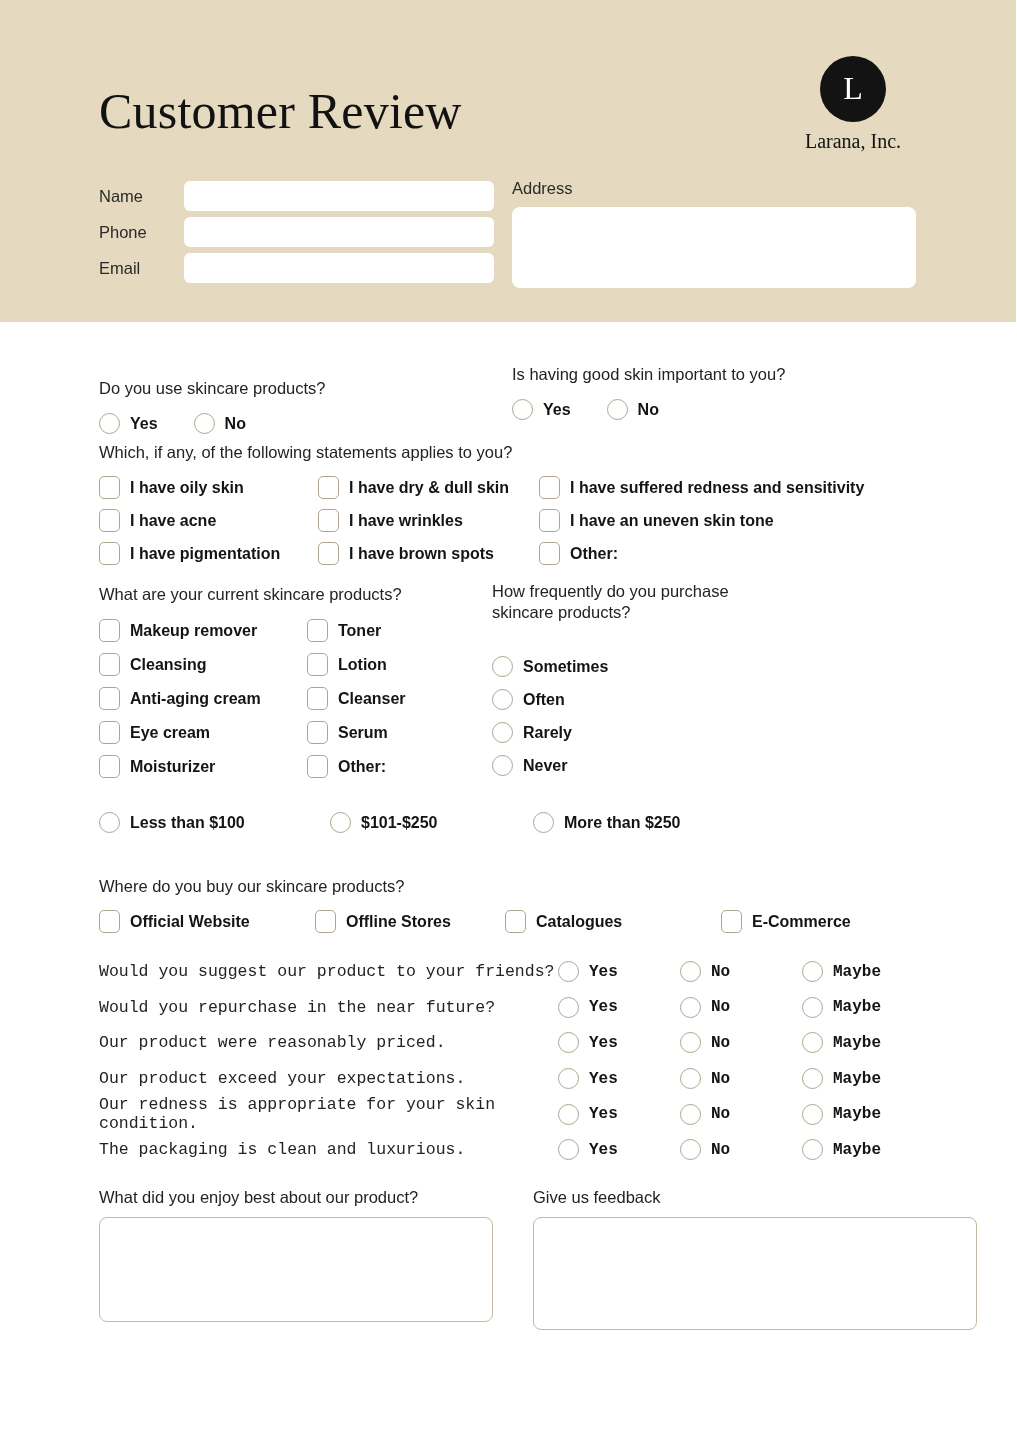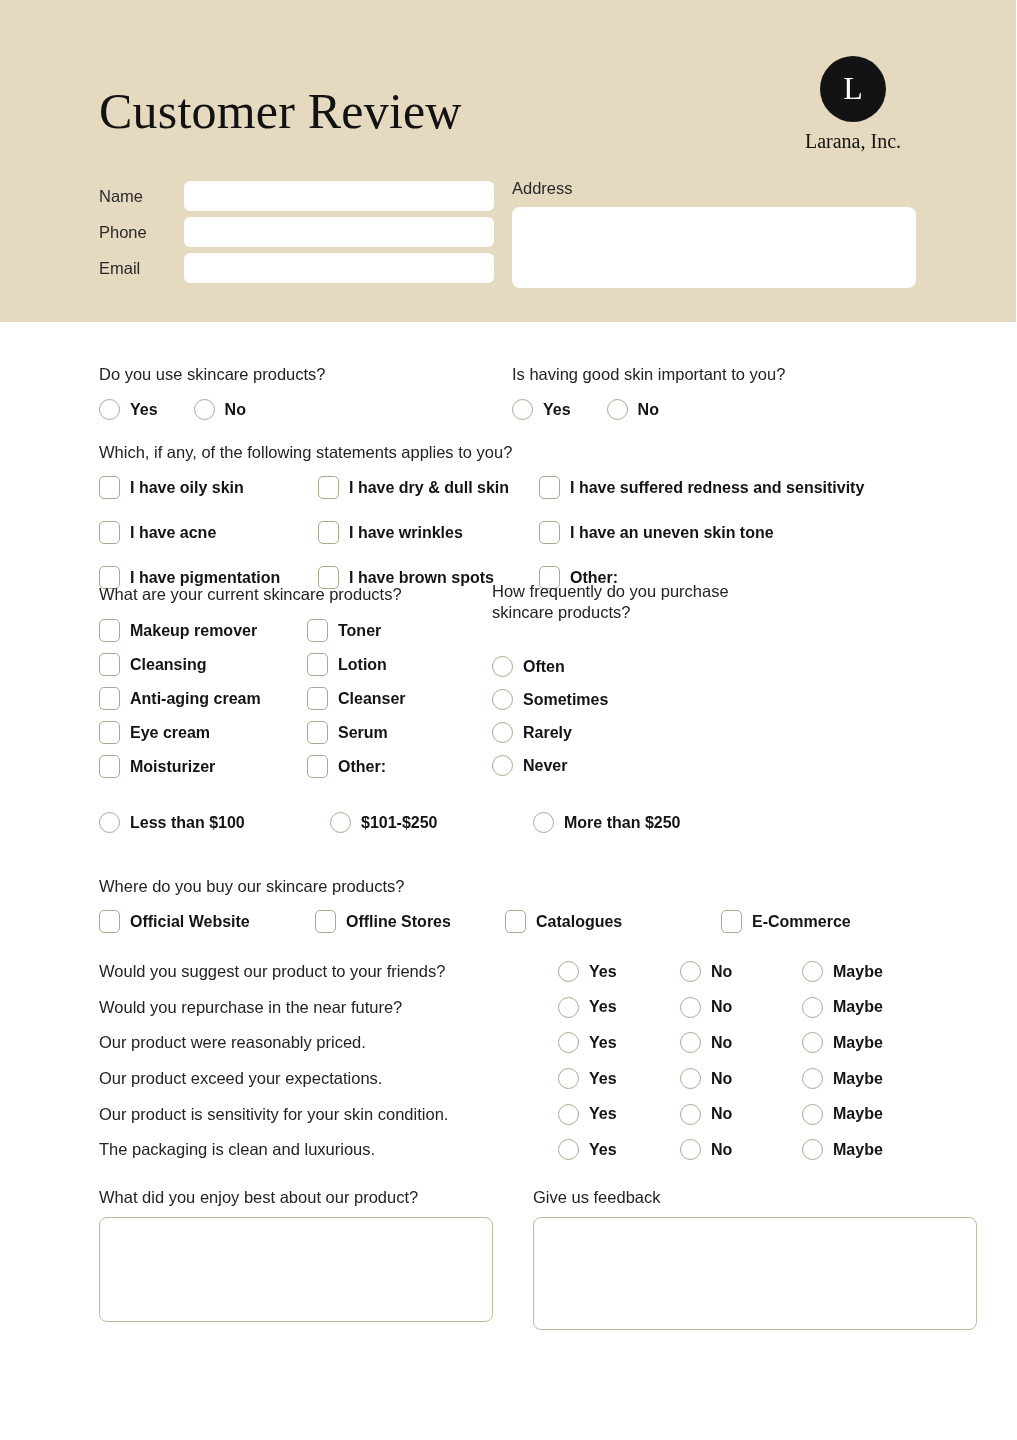--- a/index.html
+++ b/index.html
@@ -164,40 +164,40 @@
     white-space: nowrap;
   }
 
   
   .sec-yn {
     position: absolute;
     top: 42px;
     left: 99px;
     width: 830px;
   }
-  .yn-col-a { position: absolute; left: 0; top: 0; text-align: right; }
+  .yn-col-a { position: absolute; left: 0; top: 14px; text-align: right; }
   .yn-col-b { position: absolute; left: 413px; top: 0; }
   .yn-opts {
     display: flex;
     gap: 36px;
     margin-top: 14px;
   }
 
   
   .sec-stmt {
     position: absolute;
     top: 120px;
     left: 99px;
     width: 830px;
   }
   .stmt-grid {
     margin-top: 13px;
     display: grid;
     grid-template-columns: 219px 221px auto;
-    row-gap: 22px;
+    row-gap: 10px;
   }
 
   
   .sec-prod {
     position: absolute;
     top: 262px;
     left: 99px;
     width: 830px;
   }
   .prod-left { position: absolute; left: 0; top: 0; width: 390px; }
@@ -234,20 +234,21 @@
   .where-opts .opt:nth-child(2) { position: absolute; left: 216px; }
   .where-opts .opt:nth-child(3) { position: absolute; left: 406px; }
   .where-opts .opt:nth-child(4) { position: absolute; left: 622px; }
 
   
   .sec-matrix {
     position: absolute;
     top: 632px;
     left: 99px;
     width: 830px;
+    font-family: Liberation Mono, monospace;
   }
   .mrow {
     display: flex;
     align-items: center;
     height: 35.6px;
   }
   .mrow-label {
     width: 459px;
     font-size: 16.5px;
     color: #232323;
@@ -433,25 +434,25 @@
             <span class="opt-label">Other:</span>
           </div>
       </div>
     </div>
 
     <div class="prod-right">
       <div class="q-label">How frequently do you purchase skincare products?</div>
       <div class="freq-list">
         <div class="opt">
             <span class="radio"></span>
+            <span class="opt-label">Sometimes</span>
+          </div>
+        <div class="opt">
+            <span class="radio"></span>
             <span class="opt-label">Often</span>
-          </div>
-        <div class="opt">
-            <span class="radio"></span>
-            <span class="opt-label">Sometimes</span>
           </div>
         <div class="opt">
             <span class="radio"></span>
             <span class="opt-label">Rarely</span>
           </div>
         <div class="opt">
             <span class="radio"></span>
             <span class="opt-label">Never</span>
           </div>
       </div>
@@ -552,21 +553,21 @@
       <span class="mcell">
           <span class="radio"></span>
           <span class="opt-label">No</span>
         </span>
       <span class="mcell">
           <span class="radio"></span>
           <span class="opt-label">Maybe</span>
         </span>
     </div>
     <div class="mrow">
-      <span class="mrow-label">Our product is sensitivity for your skin condition.</span>
+      <span class="mrow-label">Our redness is appropriate for your skin condition.</span>
       <span class="mcell">
           <span class="radio"></span>
           <span class="opt-label">Yes</span>
         </span>
       <span class="mcell">
           <span class="radio"></span>
           <span class="opt-label">No</span>
         </span>
       <span class="mcell">
           <span class="radio"></span>

